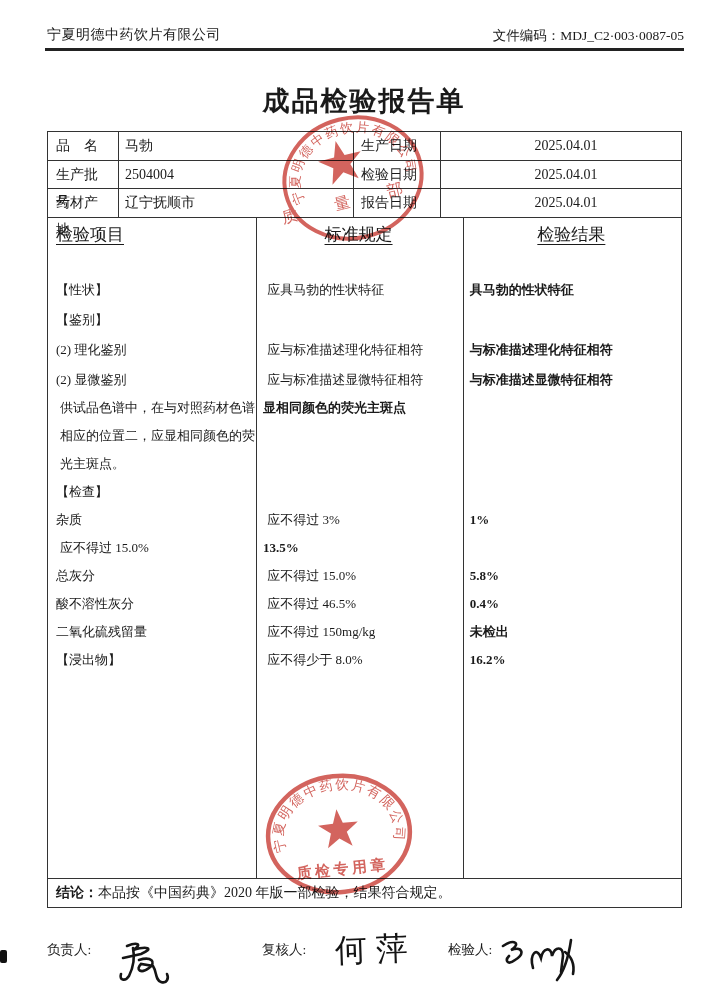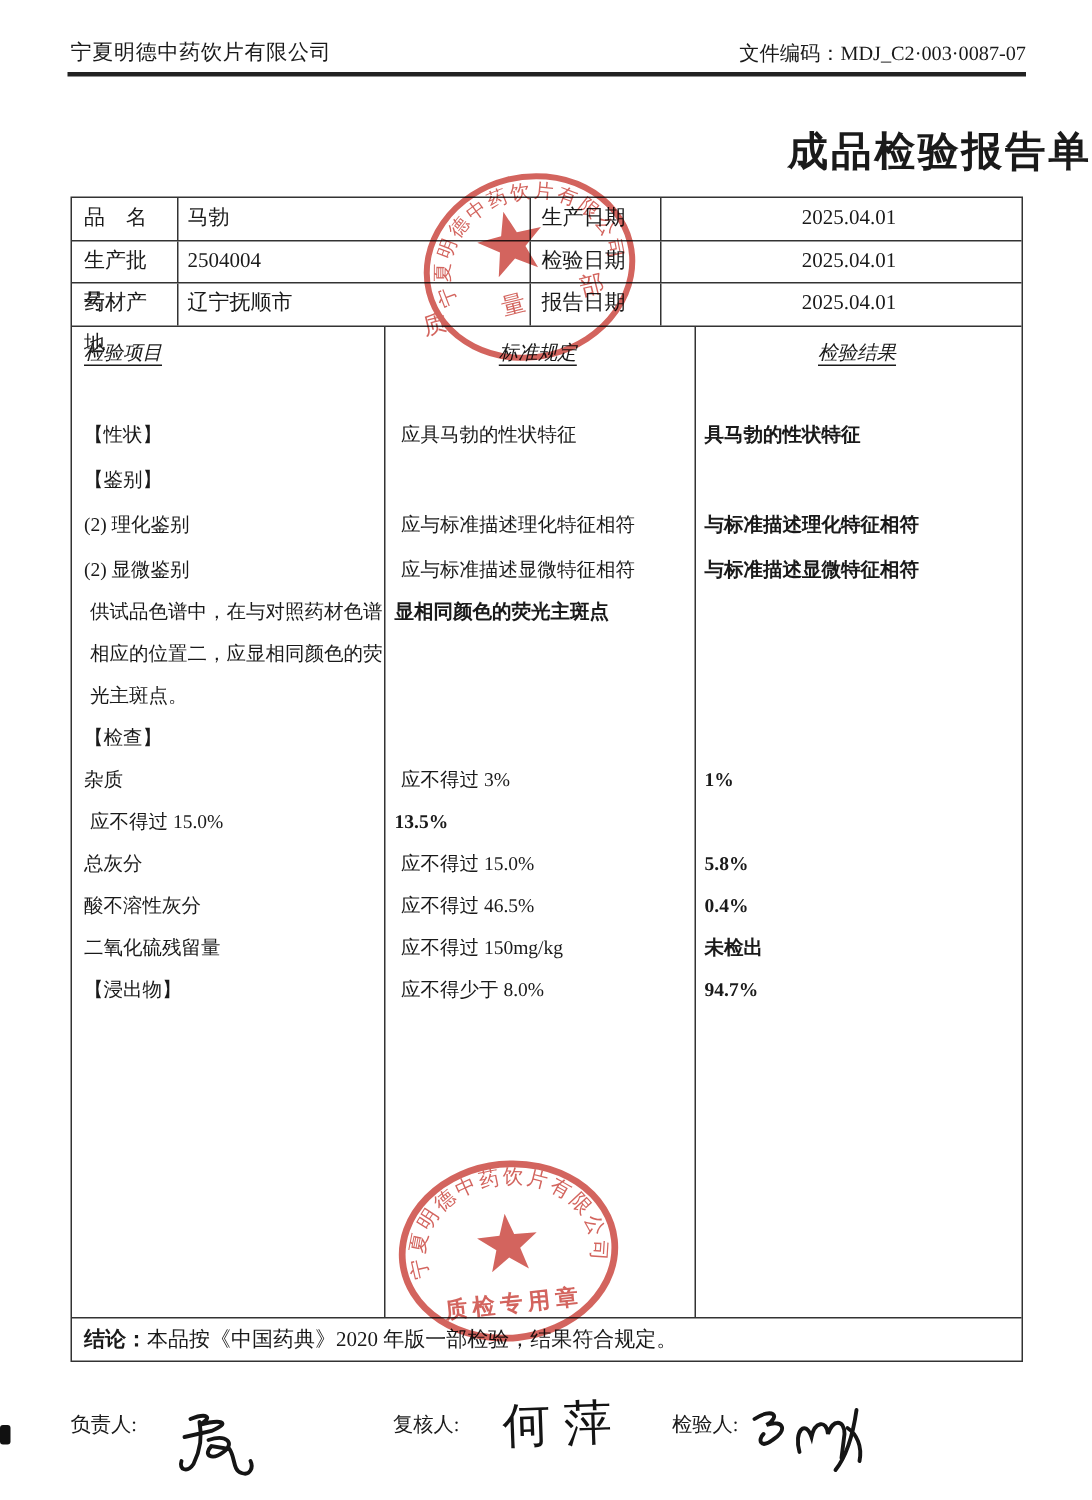--- a/index.html
+++ b/index.html
@@ -5,39 +5,39 @@
   * { margin:0; padding:0; box-sizing:border-box; }
   html,body { width:728px; height:1000px; background:#ffffff; overflow:hidden; }
   body { position:relative; font-family:"Liberation Serif","DejaVu Serif",serif; color:#1a1a1a; }
 
   
   .company { position:absolute; left:47px; top:26px; font-size:14px; letter-spacing:.5px; }
   .filecode { position:absolute; right:44px; top:27px; font-size:13.5px; }
   .hr-rule { position:absolute; left:45px; right:44px; top:48px; height:2.5px; background:#222; }
 
   
-  .doc-title { position:absolute; left:0; right:0; top:83px; text-align:right;
+  .doc-title { position:absolute; left:0; right:0; top:83px; text-align:center;
                font-size:27px; font-weight:bold; letter-spacing:2px; }
 
   
   .big-table { position:absolute; left:47px; top:131px; width:635px; border:1px solid #333; background:transparent; }
   .irow { display:flex; height:28.5px; border-bottom:1px solid #333; font-size:14px; line-height:27px; }
   .il1 { width:71px;  border-right:1px solid #333; padding-left:8px; display:flex; }
   .il1 span { width:46px; display:inline-flex; justify-content:space-between; }
   .iv1 { width:235px; border-right:1px solid #333; padding-left:6px; }
   .il2 { width:87px;  border-right:1px solid #333; padding-left:7px; }
   .iv2 { flex:1; padding-left:10px;text-align:center; }
   .ilspan { width:306px; border-right:1px solid #333; padding-left:8px; }
   .ivspan { flex:1; padding-left:8px; }
 
   
   .main-section { position:relative; height:661px; border-bottom:1px solid #333; font-size:13px; }
   .vline { position:absolute; top:0; bottom:0; width:0; border-left:1px solid #333; }
   .vline1 { left:208px; } .vline2 { left:415px; }
-  .mhead { position:absolute; top:4px; left:0; right:0; display:flex; line-height:26px; font-size:13px;font-style:italic; }
+  .mhead { position:absolute; top:4px; left:0; right:0; display:flex; line-height:26px; font-size:17px; }
   .mh1 { width:208px; padding-left:8px; }
   .mh2 { width:207px; text-align:center; }
   .mh3 { width:220px; text-align:center; }
   .mhead u { text-decoration:underline; text-underline-offset:4px; }
   .rows-host { position:absolute; inset:0; }
   .mrow { position:absolute; left:0; right:0; display:flex; align-items:flex-start; line-height:28px; }
   .mc1 { width:208px; padding-left:8px; }
   .mc2 { width:207px; padding-left:12px; }
   .mc3 { width:220px; padding-left:8px;font-weight:bold; }
   .rows-host > div:nth-of-type(1){top:58px}  .rows-host > div:nth-of-type(2){top:88px}
@@ -65,21 +65,21 @@
   .stamp { position:absolute; mix-blend-mode:multiply; opacity:.82; }
   .stamp1 { left:277px; top:110px; }
   .stamp2 { left:262px; top:770px; }
 
   .speck { position:absolute; left:0; top:950px; width:7px; height:13px; background:#111; border-radius:2px; }
 </style>
 </head>
 <body>
 
 <div class="company">宁夏明德中药饮片有限公司</div>
-<div class="filecode"><span>文件编码：</span><span>MDJ_C2·003·0087-07</span></div>
+<div class="filecode"><span>文件编码：</span><span>MDJ_C2·003·0087-05</span></div>
 <div class="hr-rule"></div>
 
 <div class="doc-title">成品检验报告单</div>
 
 <div class="big-table">
 
   <div>
 
       <div class="irow">
         <div class="il1">
@@ -180,21 +180,21 @@
 
         <div class="mrow">
           <div class="mc1">二氧化硫残留量</div>
           <div class="mc2">应不得过 150mg/kg</div>
           <div class="mc3">未检出</div>
         </div>
 
         <div class="mrow">
           <div class="mc1">【浸出物】</div>
           <div class="mc2">应不得少于 8.0%</div>
-          <div class="mc3">94.7%</div>
+          <div class="mc3">16.2%</div>
         </div>
       </div>
   </div>
 
   <div class="crow">
     <b>结论：</b>
     <span>本品按《中国药典》2020 年版一部检验，结果符合规定。</span>
   </div>
 </div>
 

